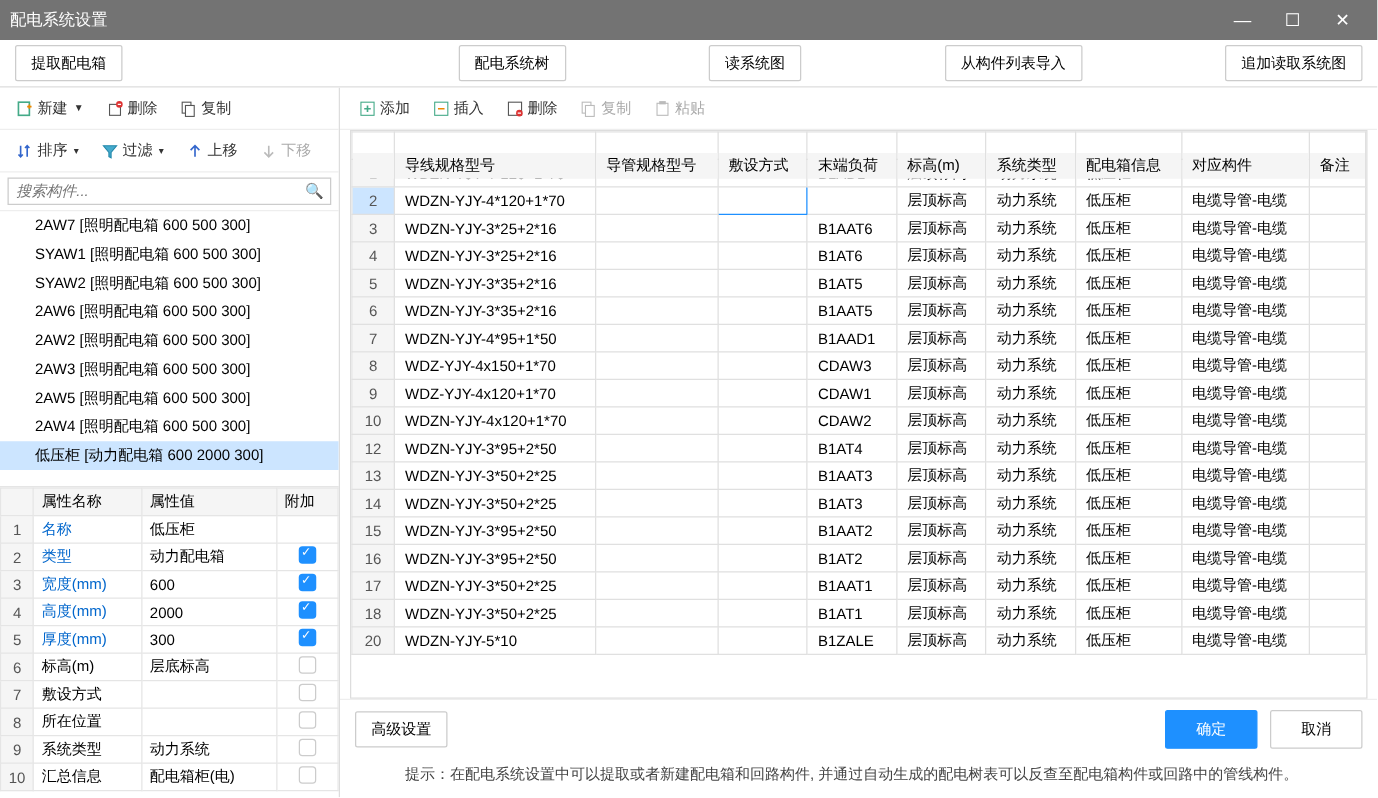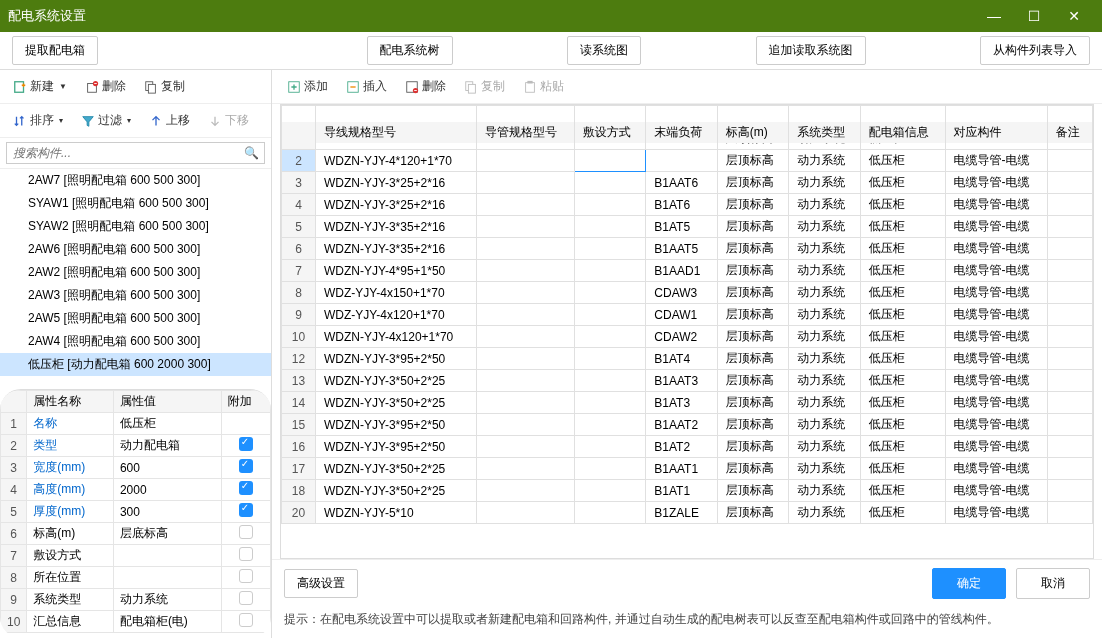--- a/index.html
+++ b/index.html
@@ -1,35 +1,35 @@
 <!DOCTYPE html>
 <html><head>
 <meta charset="utf-8">
 <style>
 * { margin: 0; padding: 0; box-sizing: border-box; font-family: "Microsoft YaHei", sans-serif; font-size: 12px; }
 body { background: #fff; width: 1102px; height: 638px; overflow: hidden; display: flex; flex-direction: column; }
-.titlebar { background: #4d7c0f; color: #fff; height: 32px; display: flex; align-items: center; padding: 0 8px; }
+.titlebar { background: #737373; color: #fff; height: 32px; display: flex; align-items: center; padding: 0 8px; }
 .titlebar .title { flex: 1; font-size: 13px; }
 .titlebar .wbtn { width: 40px; text-align: center; font-size: 14px; cursor: pointer; }
 .main-toolbar { height: 38px; border-bottom: 1px solid #ddd; display: flex; align-items: center; padding: 4px 12px; gap: 10px; justify-content: space-between; }
 .left-group { width: 240px; }
 .btn { background: #fff; border: 1px solid #ccc; padding: 5px 12px; cursor: pointer; border-radius: 2px; }
 .content { flex: 1; display: flex; overflow: hidden; }
 .sidebar { width: 272px; border-right: 1px solid #ddd; display: flex; flex-direction: column; }
 .side-toolbar { display: flex; gap: 4px; padding: 4px 6px; border-bottom: 1px solid #eee; align-items: center; }
 .tbtn { display: flex; align-items: center; gap: 3px; padding: 3px 6px; cursor: pointer; border: 1px solid transparent; border-radius: 2px; color: #333; }
 .tbtn.disabled { color: #aaa; cursor: default; }
 .icon { width: 14px; height: 14px; display: inline-block; }
 .search-row { padding: 4px 6px; border-bottom: 1px solid #eee; position: relative; }
 .search-row input { width: 100%; padding: 3px 20px 3px 6px; border: 1px solid #ccc; color: #888; font-style: italic; }
 .search-row .sicon { position: absolute; right: 12px; top: 8px; color: #888; }
 .list { flex: 0 0 auto; height: 220px; overflow-y: auto; overflow-x: auto; }
 .list-item { padding: 3px 6px 3px 28px; white-space: nowrap; cursor: pointer; }
 .list-item.selected { background: #cce5ff; }
-.props { flex: 1; overflow-y: auto; border-top: 1px solid #ddd; border-radius: 21px; }
+.props { flex: 1; overflow-y: auto; border-top: 1px solid #ddd; }
 .props table { width: 100%; border-collapse: collapse; }
 .props th, .props td { border: 1px solid #e5e5e5; padding: 2px 6px; text-align: left; height: 21px; }
 .props th { background: #f5f5f5; font-weight: normal; }
 .props .rownum { background: #f5f5f5; text-align: center; width: 26px; color: #555; }
 .props .link { color: #0066cc; cursor: pointer; }
 .chk { width: 14px; height: 14px; border-radius: 3px; display: inline-block; }
 .chk.on { background: #1e90ff; position: relative; }
 .chk.on::after { content: "✓"; color: #fff; font-size: 10px; position: absolute; left: 2px; top: -1px; }
 .chk.off { border: 1px solid #ccc; background: #fff; }
 .right { flex: 1; display: flex; flex-direction: column; overflow: hidden; }
@@ -38,42 +38,42 @@
 .grid { border-collapse: collapse; width: 100%; }
 .grid th, .grid td { border: 1px solid #e0e0e0; padding: 2px 8px; text-align: left; height: 21px; white-space: nowrap; }
 .grid th { background: #f5f5f5; font-weight: normal; position: sticky; top: 16px; }
 .grid .rownum { background: #f5f5f5; text-align: center; width: 34px; color: #555; }
 .grid tr.sel .rownum { background: #cce5ff; }
 .editcell { background: #fff; border: 1px solid #1e90ff !important; }
 .footer { padding: 8px 12px; display: flex; align-items: center; gap: 10px; border-top: 1px solid #eee; }
 .footer .spacer { flex: 1; }
 .btn.primary { background: #1e90ff; color: #fff; border-color: #1e90ff; padding: 6px 24px; }
 .btn.cancel { padding: 6px 24px; }
-.hint { padding: 4px 12px 10px; color: #444; }
+.hint { padding: 4px 12px 10px; color: #444; margin-left: 40px; }
 .dd { font-size: 8px; margin-left: 2px; }
 svg { vertical-align: middle; }
 </style>
 </head>
 <body>
 
 <div class="titlebar">
   <span class="title">配电系统设置</span>
   <span class="wbtn">—</span>
   <span class="wbtn">☐</span>
   <span class="wbtn">✕</span>
 </div>
 
 <div class="main-toolbar">
   <div class="left-group">
     <button class="btn">提取配电箱</button>
   </div>
   <button class="btn">配电系统树</button>
   <button class="btn">读系统图</button>
+  <button class="btn">从构件列表导入</button>
   <button class="btn">追加读取系统图</button>
-  <button class="btn">从构件列表导入</button>
 </div>
 
 <div class="content">
   <div class="sidebar">
     <div class="side-toolbar">
       <span class="tbtn">
           <svg class="icon" viewBox="0 0 16 16">
             <rect x="2" y="2" width="10" height="12" fill="none" stroke="#4a8" stroke-width="1.5"></rect>
             <path d="M10 6h4M12 4v4" stroke="#e80" stroke-width="1.5"></path>
           </svg>

